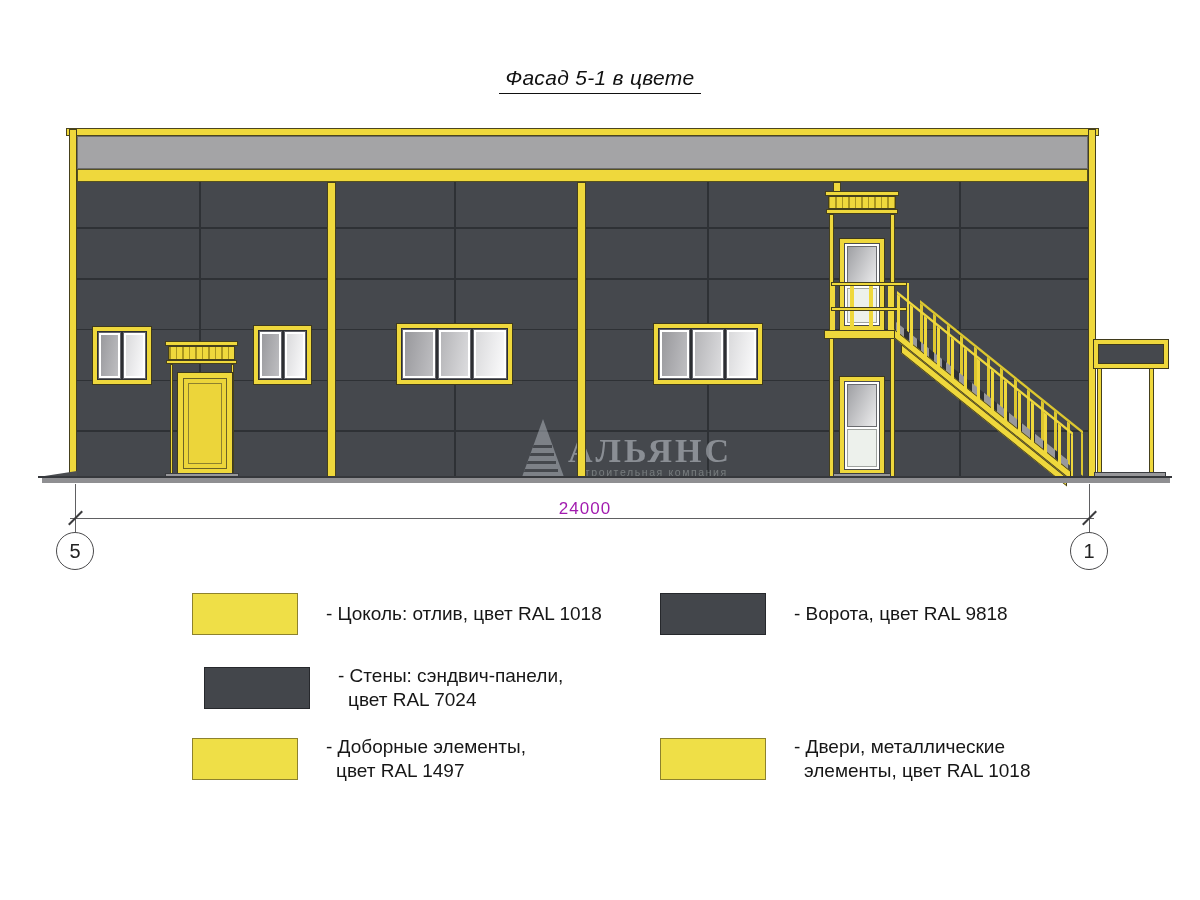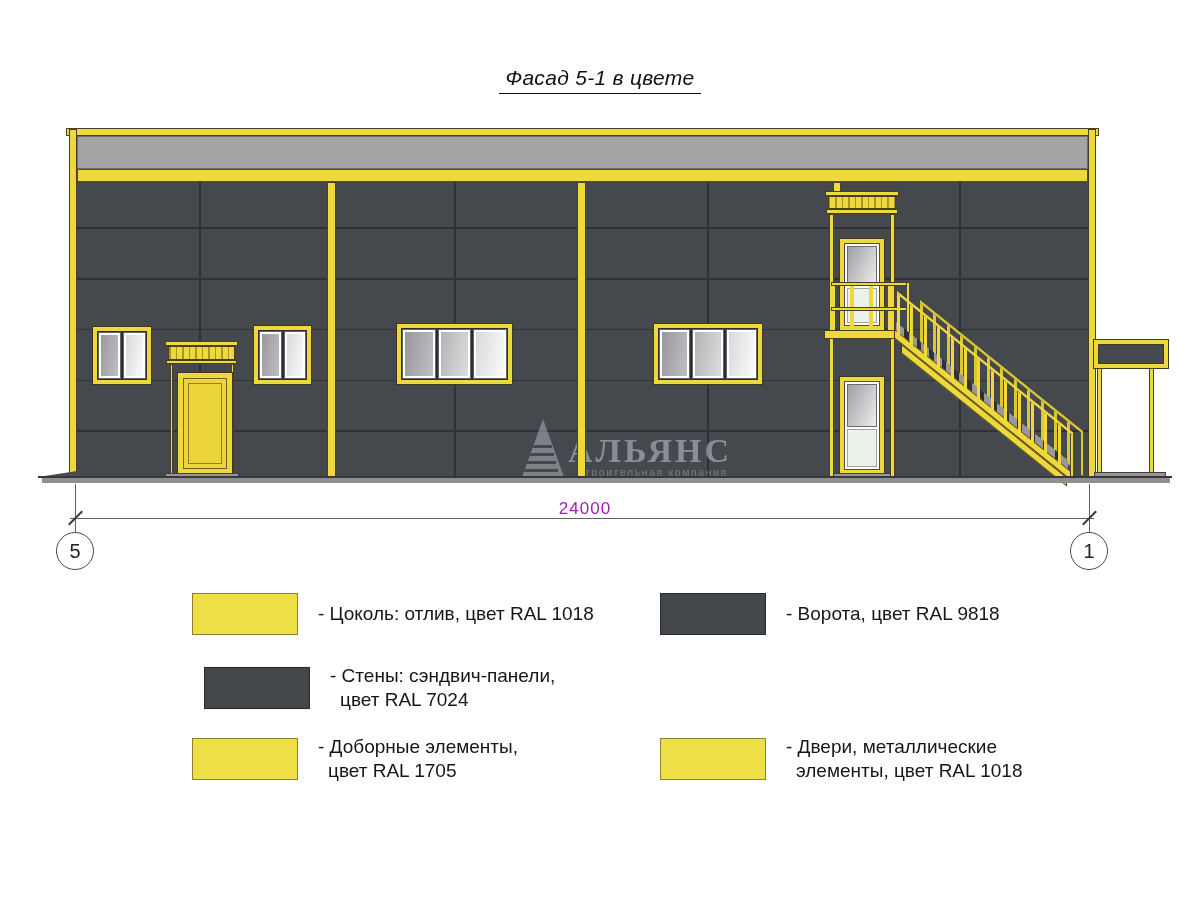--- a/index.html
+++ b/index.html
@@ -68,21 +68,21 @@
   .wm-name{font-family:"Liberation Serif","DejaVu Serif",serif;font-size:34px;font-weight:600;
     color:rgba(188,193,200,.58);letter-spacing:3px;}
   .wm-sub{font-size:10.5px;color:rgba(192,200,198,.40);letter-spacing:1.6px;}
   
   .thin-line{background:#606062;}
   .tick{width:19px;height:2px;background:#3c3c3e;transform:rotate(-45deg);}
   .dim-text{font-size:17px;color:#a21caf;letter-spacing:1px;}
   .axis-circle{width:38px;height:38px;border:1.5px solid #4a4a4c;border-radius:50%;background:#fff;
     display:flex;align-items:center;justify-content:center;font-size:20px;color:#222;box-sizing:border-box;}
   
-  .legend-row{display:flex;align-items:center;gap:20px;}
+  .legend-row{display:flex;align-items:center;gap:28px;}
   .swatch{width:106px;height:42px;box-sizing:border-box;}
   .sw-yellow{background:#EFDF47;border:1px solid #8d822d;}
   .sw-dark{background:#43464B;border:1px solid #26282c;}
   .sw-white{background:var(--ral-9003-window-white);border:1px solid #8b8b8b;}
   .legend-text{font-size:19px;color:#161616;line-height:24px;}
   .l2{padding-left:10px;}
 </style>
 </head>
 <body>
 
@@ -226,21 +226,21 @@
     <div class="swatch sw-dark"></div>
     <div class="legend-text">
       <div>- Стены: сэндвич-панели,</div>
       <div class="l2">цвет RAL 7024</div>
     </div>
   </div>
   <div class="abs legend-row" style="left:192px;top:735px">
     <div class="swatch sw-yellow"></div>
     <div class="legend-text">
       <div>- Доборные элементы,</div>
-      <div class="l2">цвет RAL 1705</div>
+      <div class="l2">цвет RAL 1497</div>
     </div>
   </div>
   <div class="abs legend-row" style="left:660px;top:593px">
     <div class="swatch sw-dark"></div>
     <div class="legend-text">
         <div>- Ворота, цвет RAL 9818</div>
       </div>
   </div>
   <div class="abs legend-row" style="left:660px;top:735px">
     <div class="swatch sw-yellow"></div>

